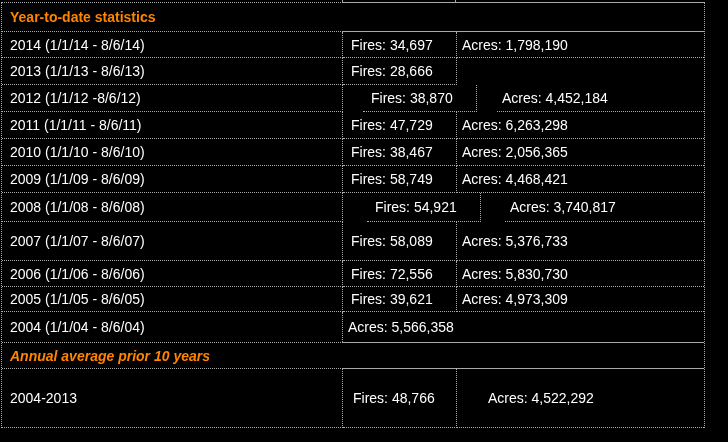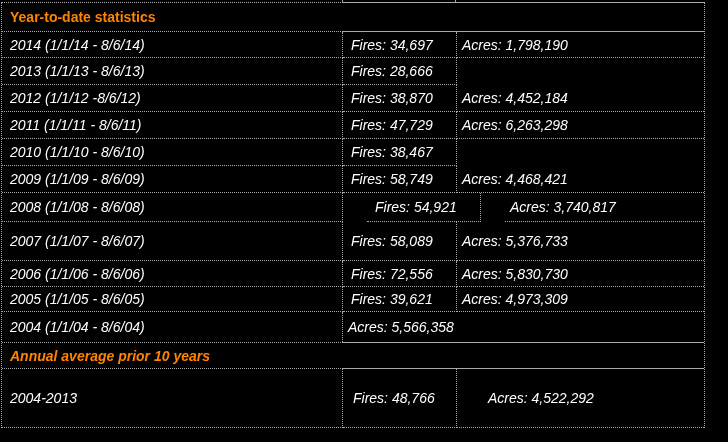--- a/index.html
+++ b/index.html
@@ -22,21 +22,21 @@
   .hrow { display: flex; }
   .hrow .hleft {
     width: 341px; display: flex; align-items: center; padding-left: 8px;
     border-top: 1px dotted #aaa; border-bottom: 1px dotted #aaa;
     font-weight: bold;
   }
   .hrow .hright {
     flex: 1;
     border-top: 1px solid #aaa; border-bottom: 1px solid #aaa;
   }
-  .drow { display: flex; font-style: italic; }
+  .drow { display: flex; }
   .drow .c { display: flex; align-items: center; border-bottom: 1px dotted #aaa; }
   .drow .c1 { width: 341px; border-right: 1px dotted #aaa; padding-left: 8px; }
   .drow .c2 { width: 114px; border-right: 1px dotted #aaa; padding-left: 8px; }
   .drow .c3 { flex: 1; padding-left: 5px; }
   .drow.nb .c { border-bottom: none; }
   .drow.avg .c2 { padding-left: 10px; }
   .drow.avg .c3 { padding-left: 31px; }
 </style>
 </head>
 <body>
@@ -51,33 +51,34 @@
       </div>
       <div class="drow" style="height: 26px;">
         <div class="c c1">2014 (1/1/14 - 8/6/14)</div>
         <div class="c c2">Fires: 34,697</div>
         <div class="c c3">Acres: 1,798,190</div>
       </div>
       <div class="drow" style="height: 27px;">
         <div class="c c1">2013 (1/1/13 - 8/6/13)</div>
         <div class="c c2">Fires: 28,666</div>
       </div>
-      <div class="drow" style="height: 27px;">
+      <div class="drow" style="height: 27px; gap: 20px;">
         <div class="c c1">2012 (1/1/12 -8/6/12)</div>
         <div class="c c2">Fires: 38,870</div>
         <div class="c c3">Acres: 4,452,184</div>
       </div>
       <div class="drow" style="height: 27px;">
         <div class="c c1">2011 (1/1/11 - 8/6/11)</div>
         <div class="c c2">Fires: 47,729</div>
         <div class="c c3">Acres: 6,263,298</div>
       </div>
       <div class="drow" style="height: 27px;">
         <div class="c c1">2010 (1/1/10 - 8/6/10)</div>
         <div class="c c2">Fires: 38,467</div>
+        <div class="c c3">Acres: 2,056,365</div>
       </div>
       <div class="drow" style="height: 27px;">
         <div class="c c1">2009 (1/1/09 - 8/6/09)</div>
         <div class="c c2">Fires: 58,749</div>
         <div class="c c3">Acres: 4,468,421</div>
       </div>
       <div class="drow" style="height: 29px; gap: 24px;">
         <div class="c c1">2008 (1/1/08 - 8/6/08)</div>
         <div class="c c2">Fires: 54,921</div>
         <div class="c c3">Acres: 3,740,817</div>

